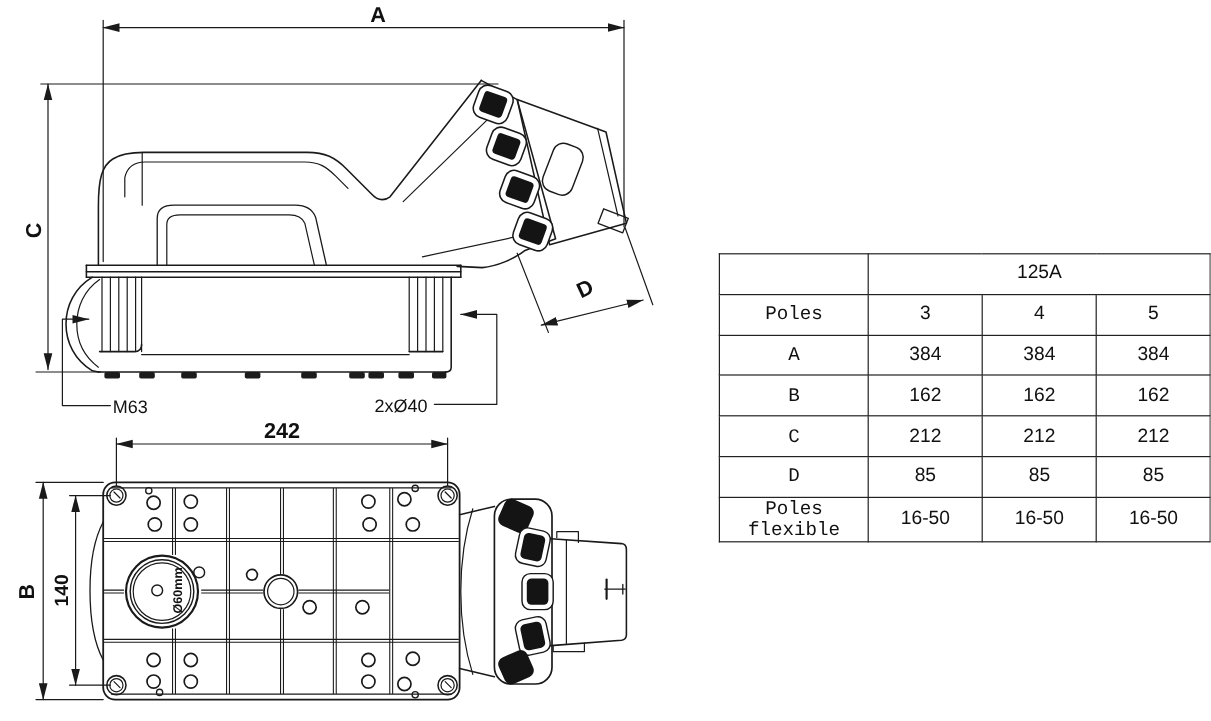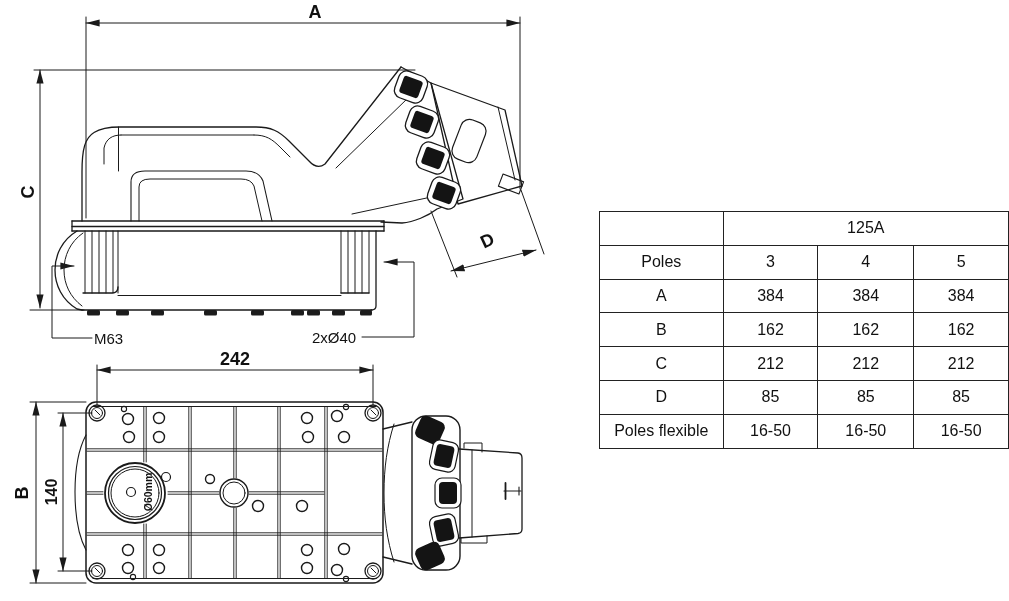--- a/index.html
+++ b/index.html
@@ -12,21 +12,21 @@
   .dim-label{font-weight:bold;font-size:18px;}
   .dim-label-sm{font-weight:bold;font-size:16px;}
   .leader-label{font-size:15px;font-weight:normal;}
   .hole-label{font-weight:bold;font-size:10.5px;}
   .spec-table-wrap{position:absolute;left:599px;top:211px;}
   table.spec{border-collapse:collapse;table-layout:fixed;font-size:16px;}
   table.spec td{
     border:1.6px solid #222;text-align:center;vertical-align:middle;
     height:32.8px;padding:0 2px;background:#fff;color:#111;
   }
-  td.c0{width:121px;} td.c1{width:92px;} td.c2{width:93px;} td.c3{width:92px;}
+  td.c0{width:121px;font-family:Liberation Mono, monospace;} td.c1{width:92px;} td.c2{width:93px;} td.c3{width:92px;}
 </style>
 </head>
 <body>
 
 <div id="canvas">
 
   <svg id="drawing" width="570" height="601" viewBox="0 0 570 601">
     <defs>
       <marker id="arrow" viewBox="0 0 14 8" refX="13.6" refY="4" markerWidth="14" markerHeight="8" markerUnits="userSpaceOnUse" orient="auto-start-reverse">
         <path d="M13.9,4 L0,0.4 L0,7.6 Z" fill="#1a1a1a"></path>

